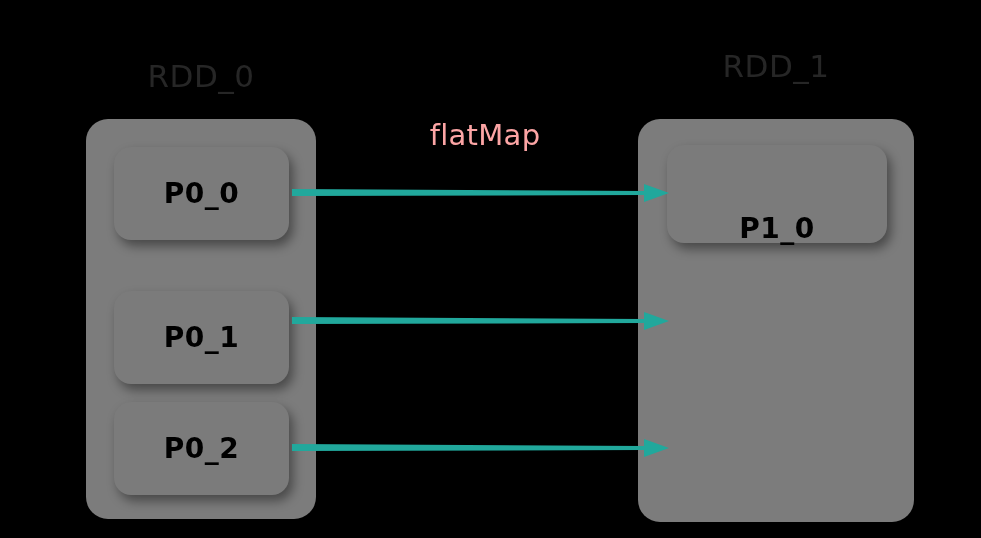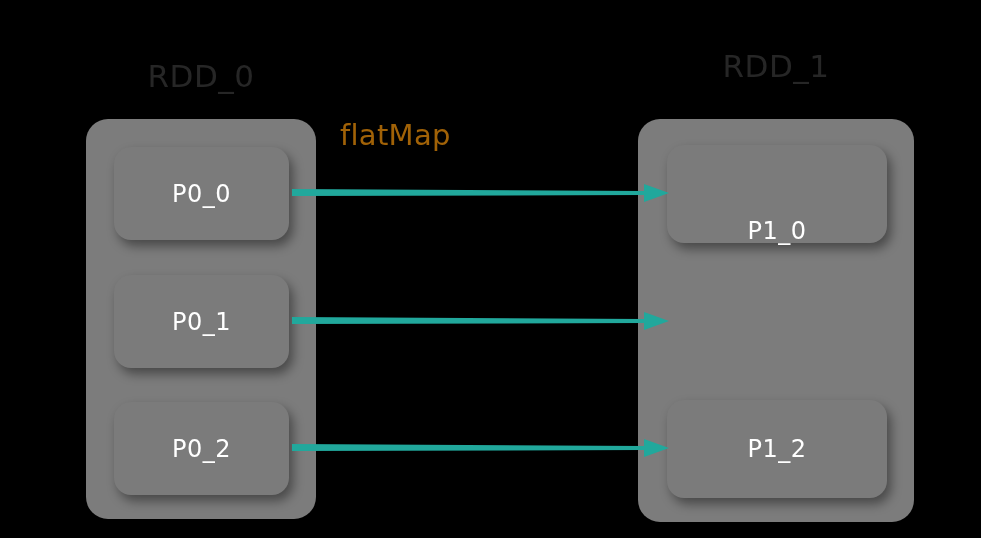--- a/index.html
+++ b/index.html
@@ -28,23 +28,23 @@
   }
   #title-rdd0 { left: 86px;  top: 44px; width: 230px; margin-top: 14px; }
   #title-rdd1 { left: 638px; top: 48px; width: 276px; }
 
   
   #op-label {
     position: absolute;
     left: 340px;
     top: 118px;
     width: 290px;
-    text-align: left;
+    text-align: center;
     font-size: 29px;
-    color: #a16207;
+    color: #fca5a5;
     letter-spacing: 0.3px;
     white-space: nowrap;
   }
 
   
   .rdd-container {
     position: absolute;
     background: #7c7c7c;
     border-radius: 22px;
     box-shadow: 0 3px 10px rgba(0,0,0,0.55);
@@ -66,30 +66,30 @@
   .partition {
     position: absolute;
     background: #7b7b7b;
     border-radius: 17px;
     box-shadow: 4px 6px 11px rgba(0,0,0,0.42);
     display: flex;
     align-items: center;
     justify-content: center;
   }
   .partition-label {
-    color: #ffffff;
-    font-size: 24px;
-    font-weight: 400;
+    color: #000000;
+    font-size: 28px;
+    font-weight: 700;
     letter-spacing: 0.5px;
     white-space: nowrap;
     line-height: 1;
   }
   
   #p0-0 { left: 114px; top: 147px; width: 175px; height: 93px; }
-  #p0-1 { left: 114px; top: 275px; width: 175px; height: 93px; }
+  #p0-1 { left: 114px; top: 291px; width: 175px; height: 93px; }
   #p0-2 { left: 114px; top: 402px; width: 175px; height: 93px; }
   
   #p1-0 { left: 667px; top: 145px; width: 220px; height: 98px; align-items: flex-end; }
   #p1-1 { left: 667px; top: 273px; width: 220px; height: 98px; }
   #p1-2 { left: 667px; top: 400px; width: 220px; height: 98px; }
 
   
   .arrow {
     position: absolute;
     left: 292px;
@@ -123,23 +123,20 @@
   <div class="partition" id="p0-1">
     <span class="partition-label">P0_1</span>
   </div>
   <div class="partition" id="p0-2">
     <span class="partition-label">P0_2</span>
   </div>
 
   <div class="partition" id="p1-0">
     <span class="partition-label">P1_0</span>
   </div>
-  <div class="partition" id="p1-2">
-    <span class="partition-label">P1_2</span>
-  </div>
 
   <div class="arrow" id="arrow-0">
     <svg width="378" height="24" viewBox="0 0 378 24">
       <path d="M0 8 L352 10 L352 3 L377 12 L352 21 L352 14 L0 15 Z" fill="#21a89c"></path>
     </svg>
   </div>
   <div class="arrow" id="arrow-1">
     <svg width="378" height="24" viewBox="0 0 378 24">
       <path d="M0 8 L352 10 L352 3 L377 12 L352 21 L352 14 L0 15 Z" fill="#21a89c"></path>
     </svg>

